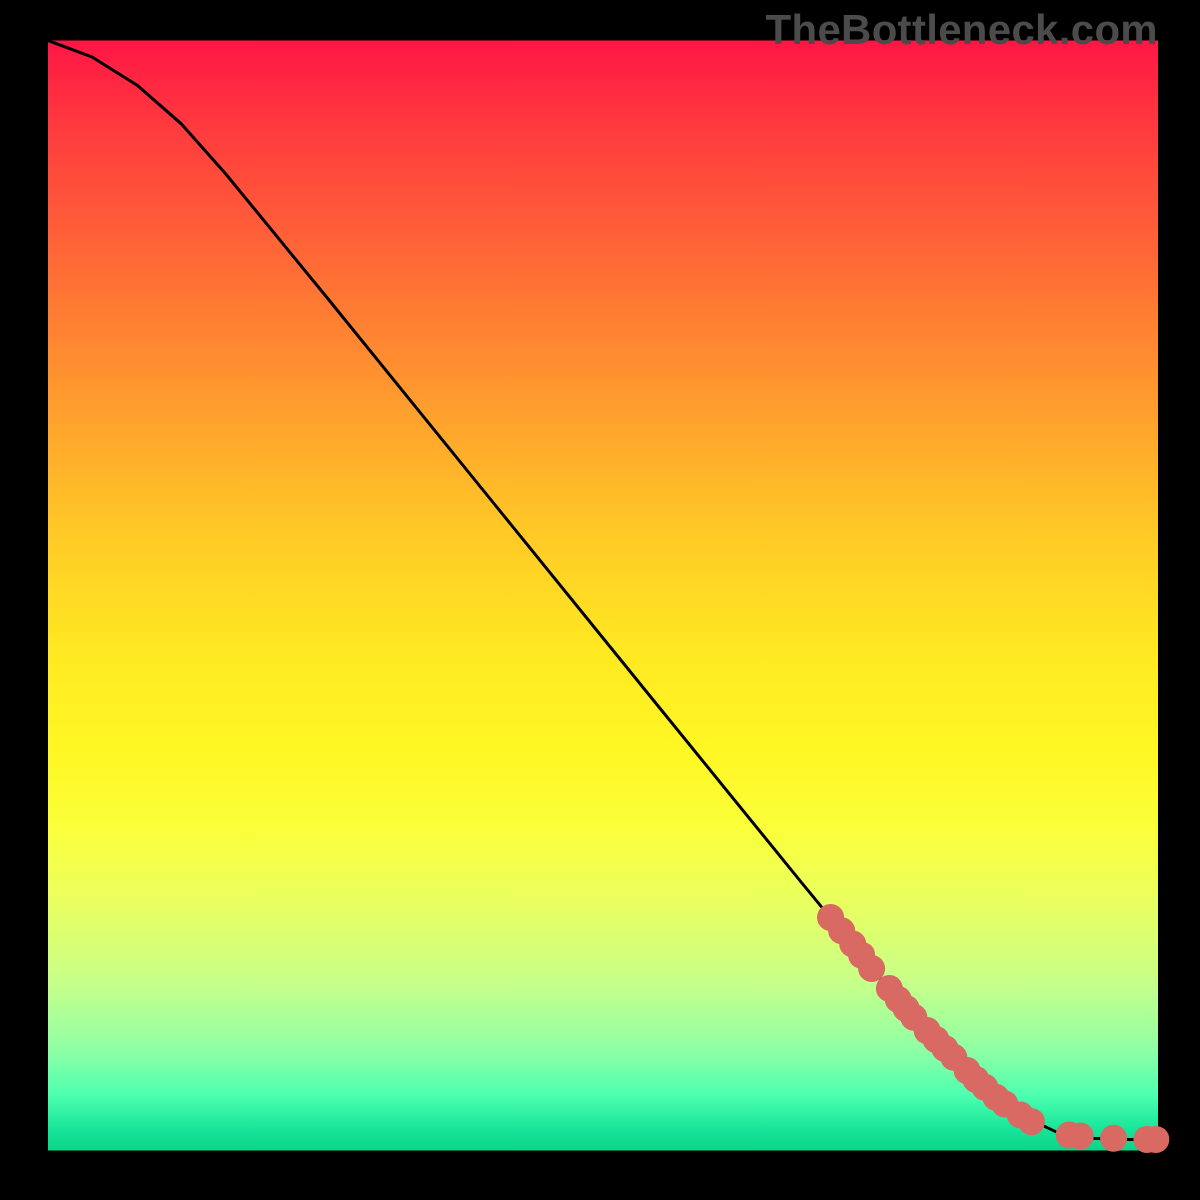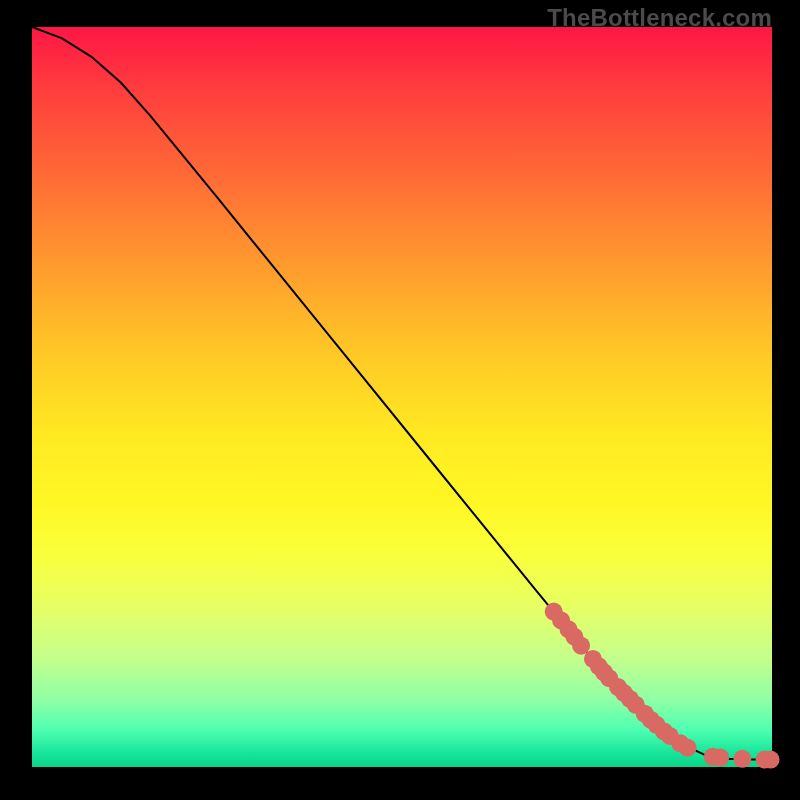--- a/index.html
+++ b/index.html
@@ -15,21 +15,21 @@
       #fff724 64%,
       #faff3a 71%,
       #e8ff62 78%,
       #c6ff8a 85%,
       #8effa6 91%,
       #4effb0 95%,
       #18e69a 98%,
       #0ad488 100%);
   }
   svg{position:absolute;left:0;top:0}
-  .watermark{position:absolute;right:28px;top:4px;color:#4b4b4b;font-size:24px;font-weight:600;letter-spacing:.2px}
+  .watermark{position:absolute;right:28px;top:4px;color:#4b4b4b;font-size:28px;font-weight:600;letter-spacing:.2px}
 </style>
 </head>
 <body>
 
 <div class="frame">
   <div class="plot"></div>
 
   <svg width="800" height="800">
     <g id="curve-layer">
         <polyline points="32,27 61.6,38.10000000000002 91.2,56.60000000000002 120.8,82.5 150.4,115.79999999999995 217,197.19999999999993 328,334.1 439.00000000000006,471 535.2,589.4 587,652.3 624,693 653.6,722.6 683.2,744.8 705.4,755.16 727.5999999999999,758.86 749.8,759.6 772,759.6" fill="none" stroke="#000" stroke-width="2" stroke-linejoin="round" stroke-linecap="round"></polyline>

